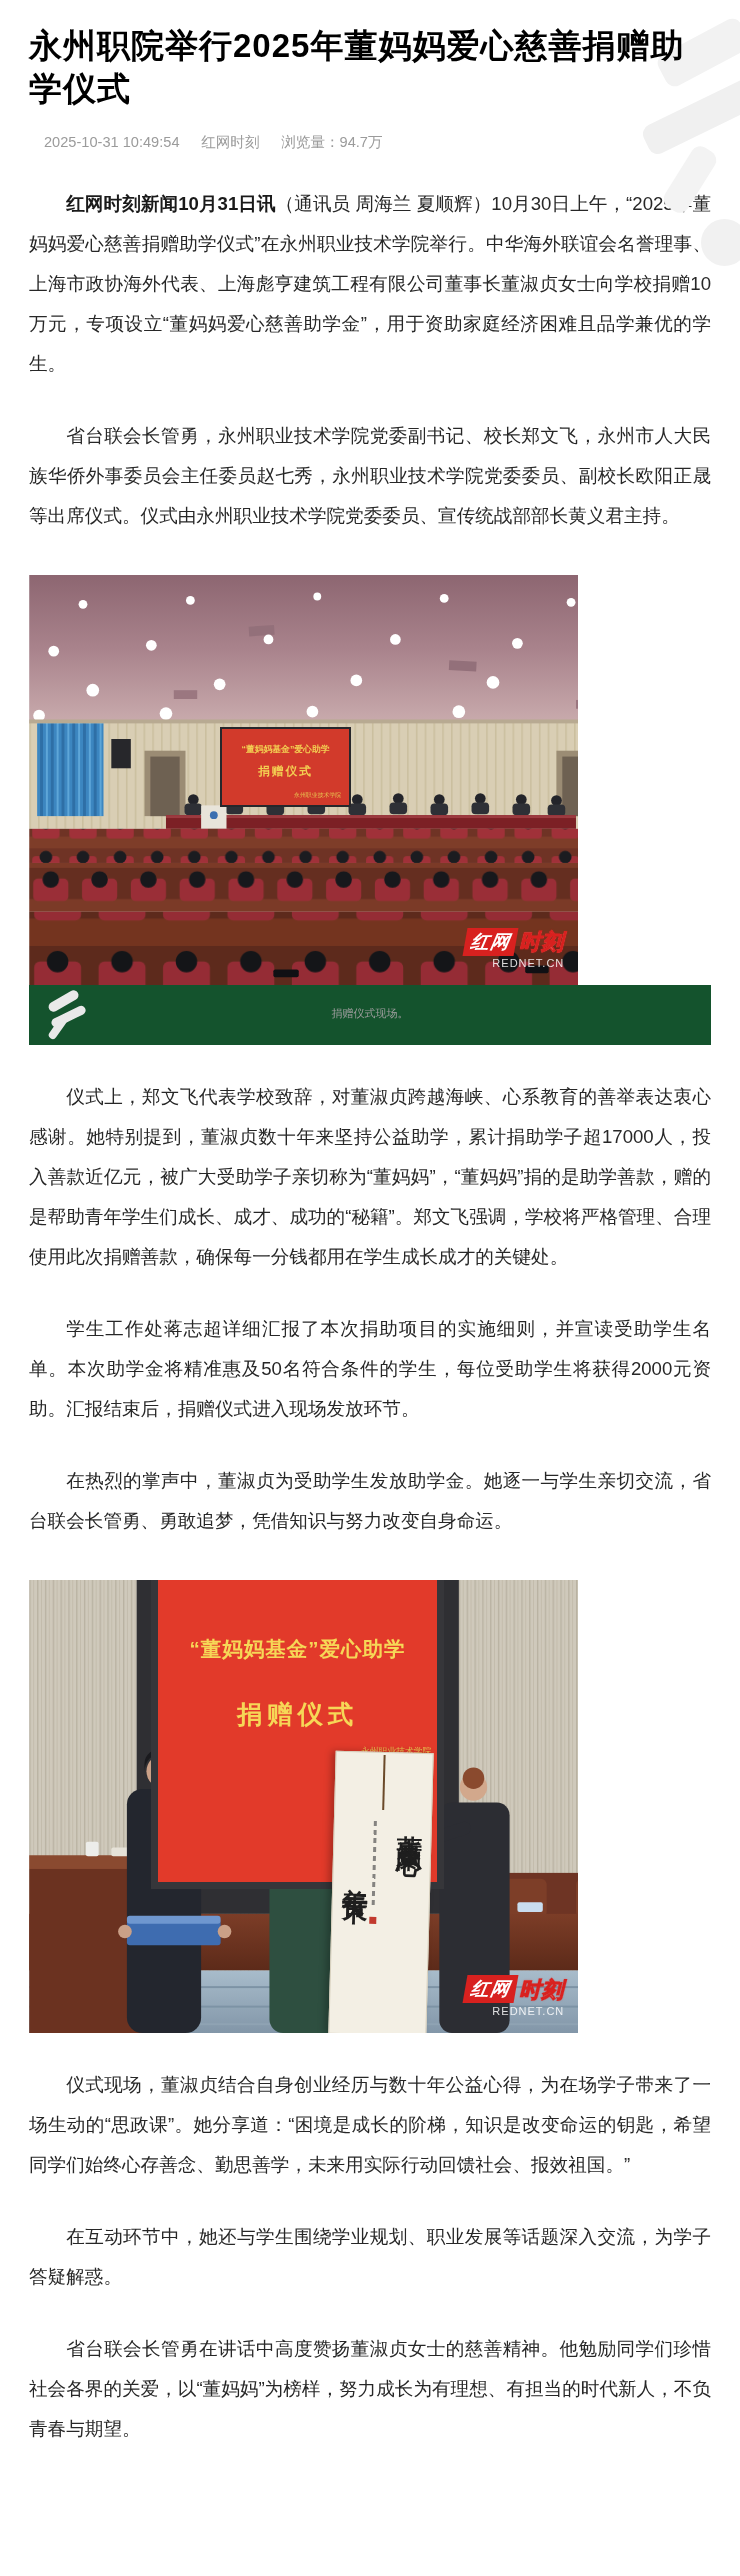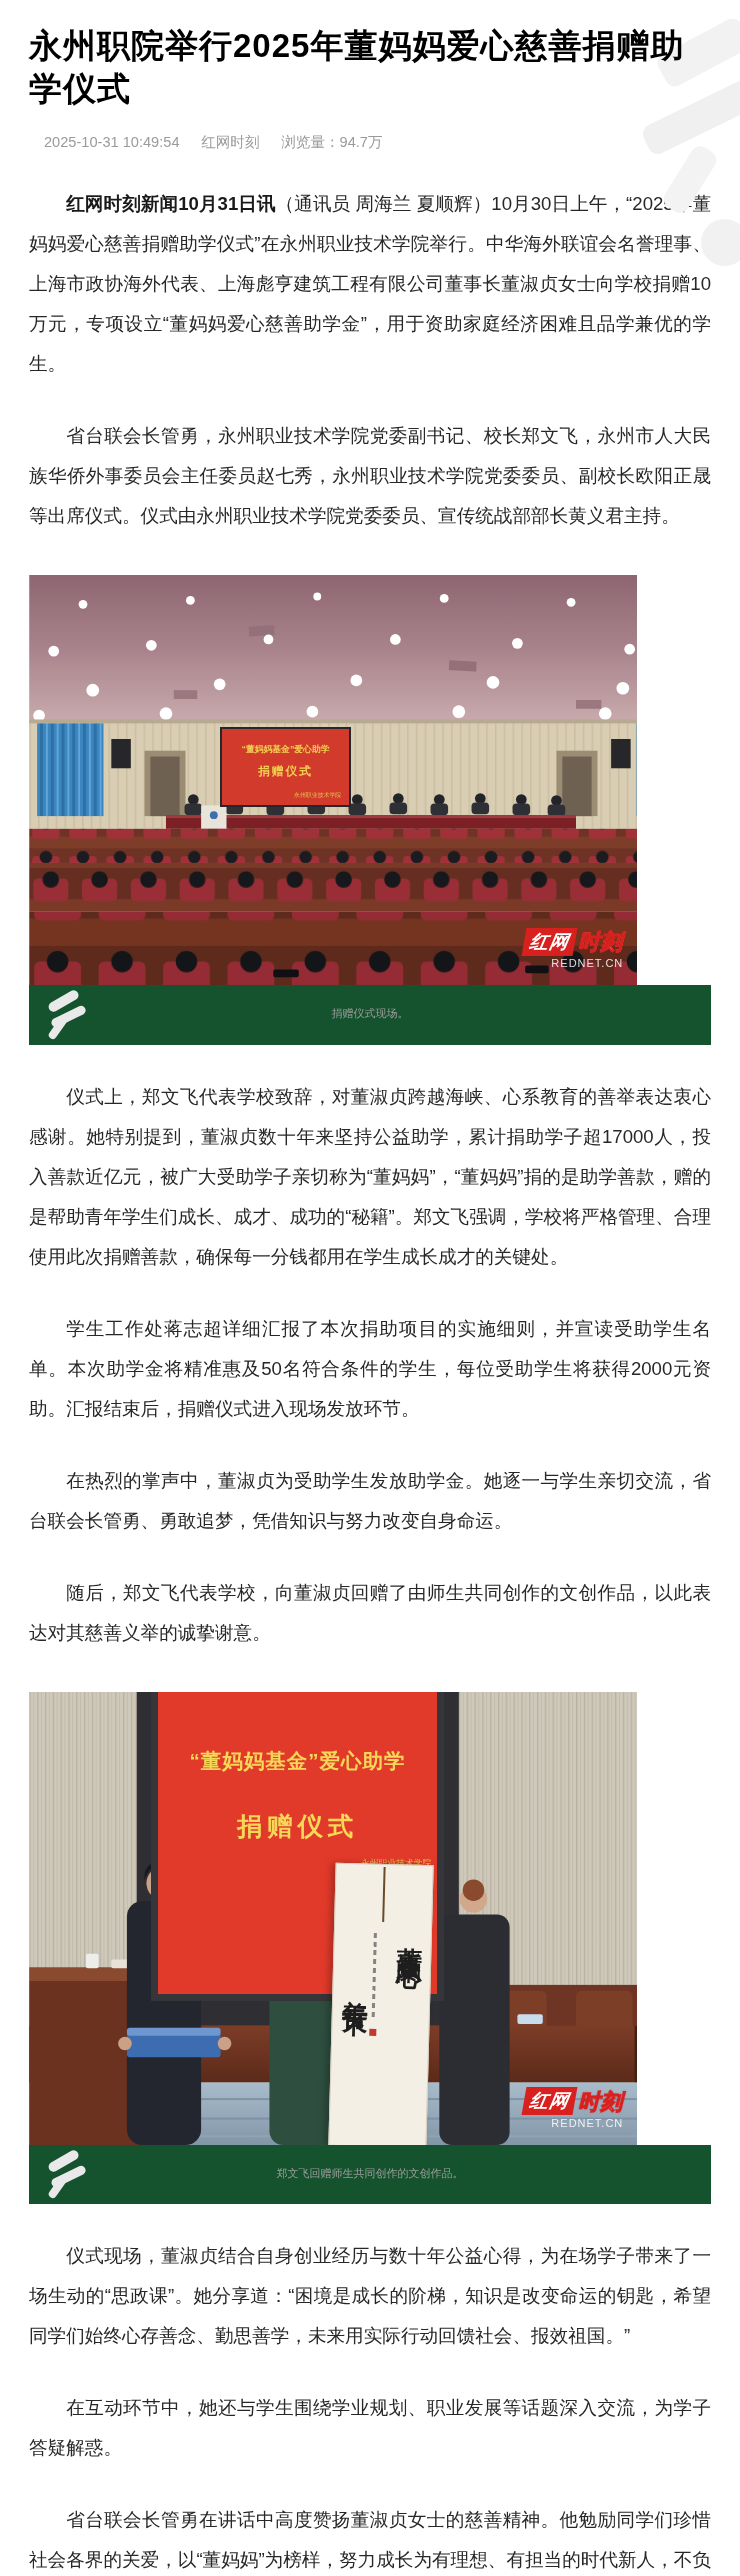--- a/index.html
+++ b/index.html
@@ -15,21 +15,21 @@
   .pm4{top:201px;right:9.8px;width:47px;height:47px;border-radius:50%;background:#f1f1f1;}
 
   h1.title{font-size:33px;line-height:1.3;font-weight:700;color:#000;margin:25.4px 0 0;letter-spacing:1px;position:relative;z-index:1;}
   .meta{margin-top:21.5px;font-size:14.6px;color:#9b9b9b;margin-left:15px;}
   .meta span{margin-right:17.6px;}
 
   .body-text p{font-size:18.6px;line-height:40px;color:#272727;text-indent:2em;margin:32px 0;text-align:justify;}
   .body-text p strong{font-weight:700;color:#1a1a1a;}
 
   figure{margin:39px 0 0;}
-  .photo{position:relative;width:608px;overflow:hidden;background:#ddd;}
+  .photo{position:relative;width:549px;overflow:hidden;background:#ddd;}
   .photo svg{display:block;}
 
   
   .screen1{position:absolute;left:191px;top:152px;width:131px;height:80px;background:#d23a2b;border:2.9px solid #27272b;box-sizing:border-box;display:flex;flex-direction:column;align-items:center;color:#f3cf52;}
   .screen1 .s-line1{font-size:8.8px;margin-top:15.6px;font-weight:700;white-space:nowrap;}
   .screen1 .s-line2{font-size:11.7px;margin-top:7.8px;font-weight:700;letter-spacing:2px;}
   .screen1 .s-note{font-size:5.9px;margin-top:auto;align-self:flex-end;padding:0 7.8px 4.9px 0;color:#e8c551;}
 
   .screen2{position:absolute;left:122px;top:0;width:293px;height:309px;background:#e23a2a;border:7.8px solid #36363a;border-top:none;box-sizing:border-box;text-align:center;color:#f6d757;}
   .screen2 .s-line1{font-size:20.5px;font-weight:700;margin-top:55px;letter-spacing:1px;white-space:nowrap;}
@@ -233,21 +233,20 @@
             <i class="cm2"></i>
             <i class="cm3"></i>
           </span>
         <span>捐赠仪式现场。</span>
       </figcaption>
     </figure>
 
     <p>仪式上，郑文飞代表学校致辞，对董淑贞跨越海峡、心系教育的善举表达衷心感谢。她特别提到，董淑贞数十年来坚持公益助学，累计捐助学子超17000人，投入善款近亿元，被广大受助学子亲切称为“董妈妈”，“董妈妈”捐的是助学善款，赠的是帮助青年学生们成长、成才、成功的“秘籍”。郑文飞强调，学校将严格管理、合理使用此次捐赠善款，确保每一分钱都用在学生成长成才的关键处。</p>
     <p>学生工作处蒋志超详细汇报了本次捐助项目的实施细则，并宣读受助学生名单。本次助学金将精准惠及50名符合条件的学生，每位受助学生将获得2000元资助。汇报结束后，捐赠仪式进入现场发放环节。</p>
     <p>在热烈的掌声中，董淑贞为受助学生发放助学金。她逐一与学生亲切交流，省台联会长管勇、勇敢追梦，凭借知识与努力改变自身命运。</p>
-    <p>随后，郑文飞代表学校，向董淑贞回赠了由师生共同创作的文创作品，以此表达对其慈善义举的诚挚谢意。</p>
 
     <figure>
       <div class="photo" style="height:453px;">
         <svg width="682" height="453" viewBox="0 0 698 464">
           <defs>
             <pattern id="p2wall" width="8" height="10" patternUnits="userSpaceOnUse">
               <rect width="8" height="10" fill="#cfc9bb"></rect>
                 <rect width="1.4" height="10" fill="#b9b2a2"></rect>
                 <rect x="4" width="1" height="10" fill="#c3bcac"></rect>
             </pattern>
@@ -338,28 +337,20 @@
 
         <div class="wm">
           <div class="wm-row">
             <span class="wm-box">红网</span>
             <span class="wm-sec">时刻</span>
           </div>
           <div class="wm-en">REDNET.CN</div>
         </div>
       </div>
 
-      <figcaption class="caption-band">
-        <span class="cap-mark">
-            <i class="cm1"></i>
-            <i class="cm2"></i>
-            <i class="cm3"></i>
-          </span>
-        <span>郑文飞回赠师生共同创作的文创作品。</span>
-      </figcaption>
     </figure>
 
     <p>仪式现场，董淑贞结合自身创业经历与数十年公益心得，为在场学子带来了一场生动的“思政课”。她分享道：“困境是成长的阶梯，知识是改变命运的钥匙，希望同学们始终心存善念、勤思善学，未来用实际行动回馈社会、报效祖国。”</p>
     <p>在互动环节中，她还与学生围绕学业规划、职业发展等话题深入交流，为学子答疑解惑。</p>
     <p>省台联会长管勇在讲话中高度赞扬董淑贞女士的慈善精神。他勉励同学们珍惜社会各界的关爱，以“董妈妈”为榜样，努力成长为有理想、有担当的时代新人，不负青春与期望。</p>
 
   </div>
 
 </div>
 

